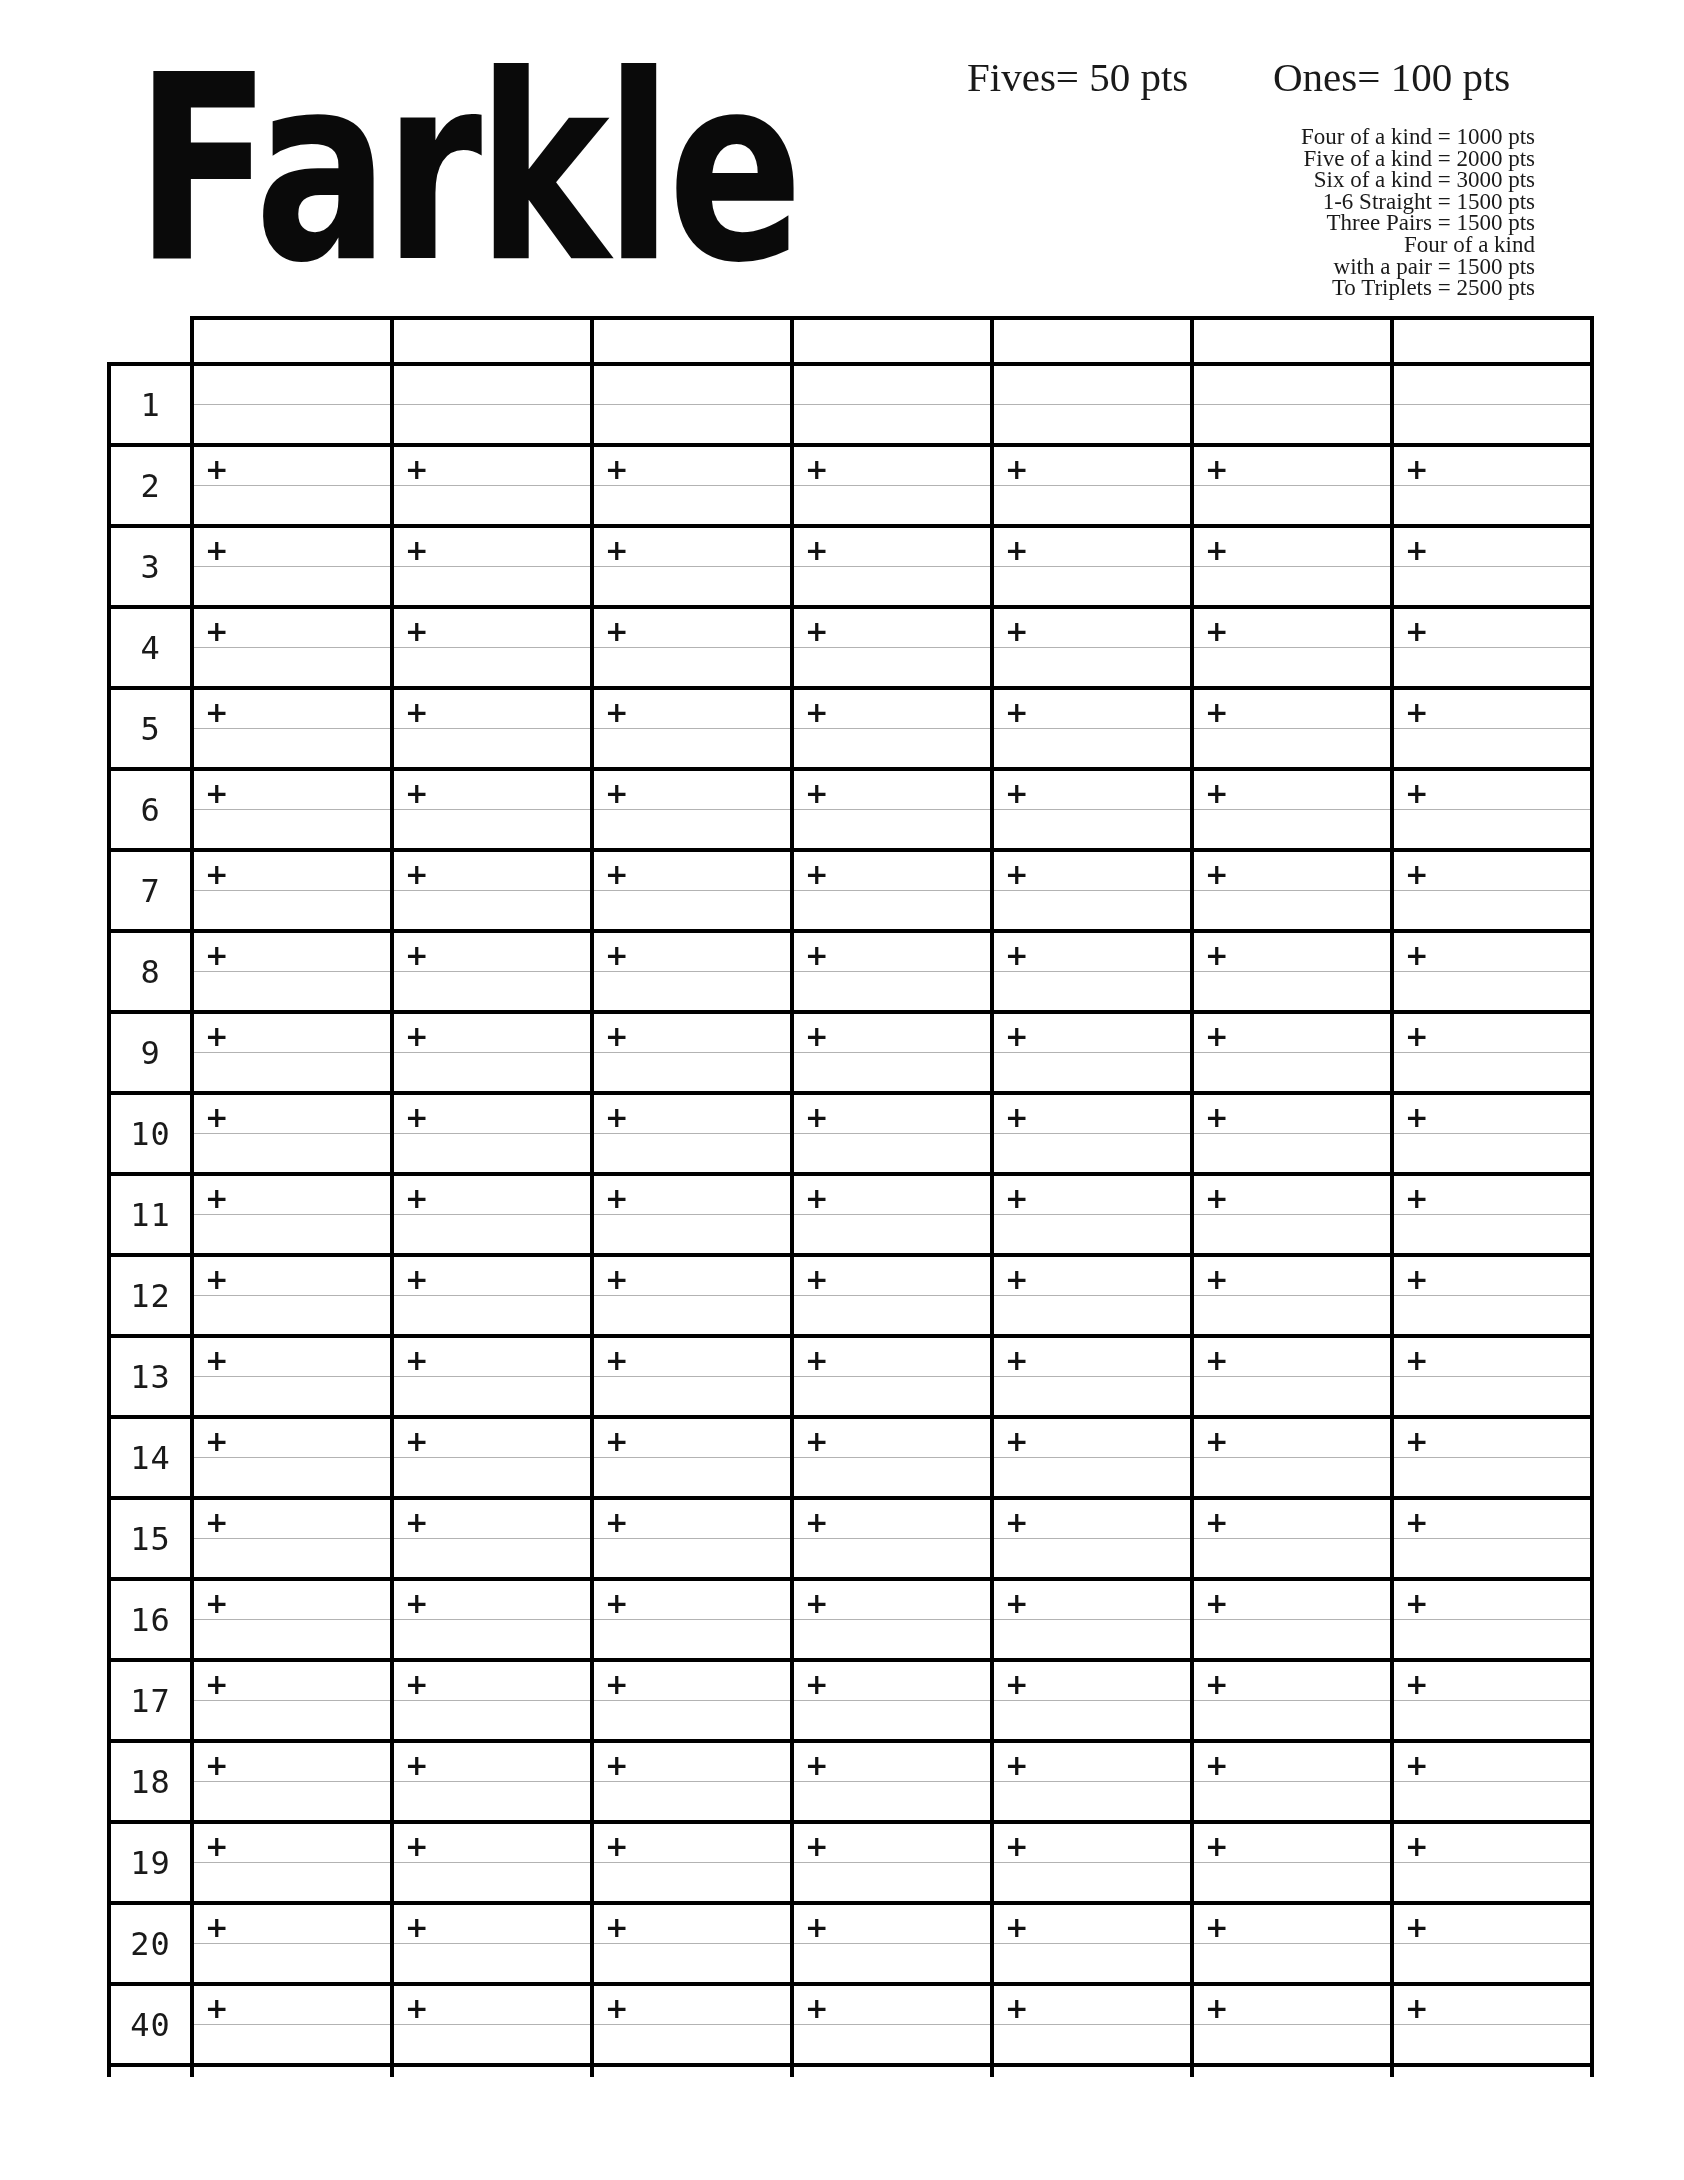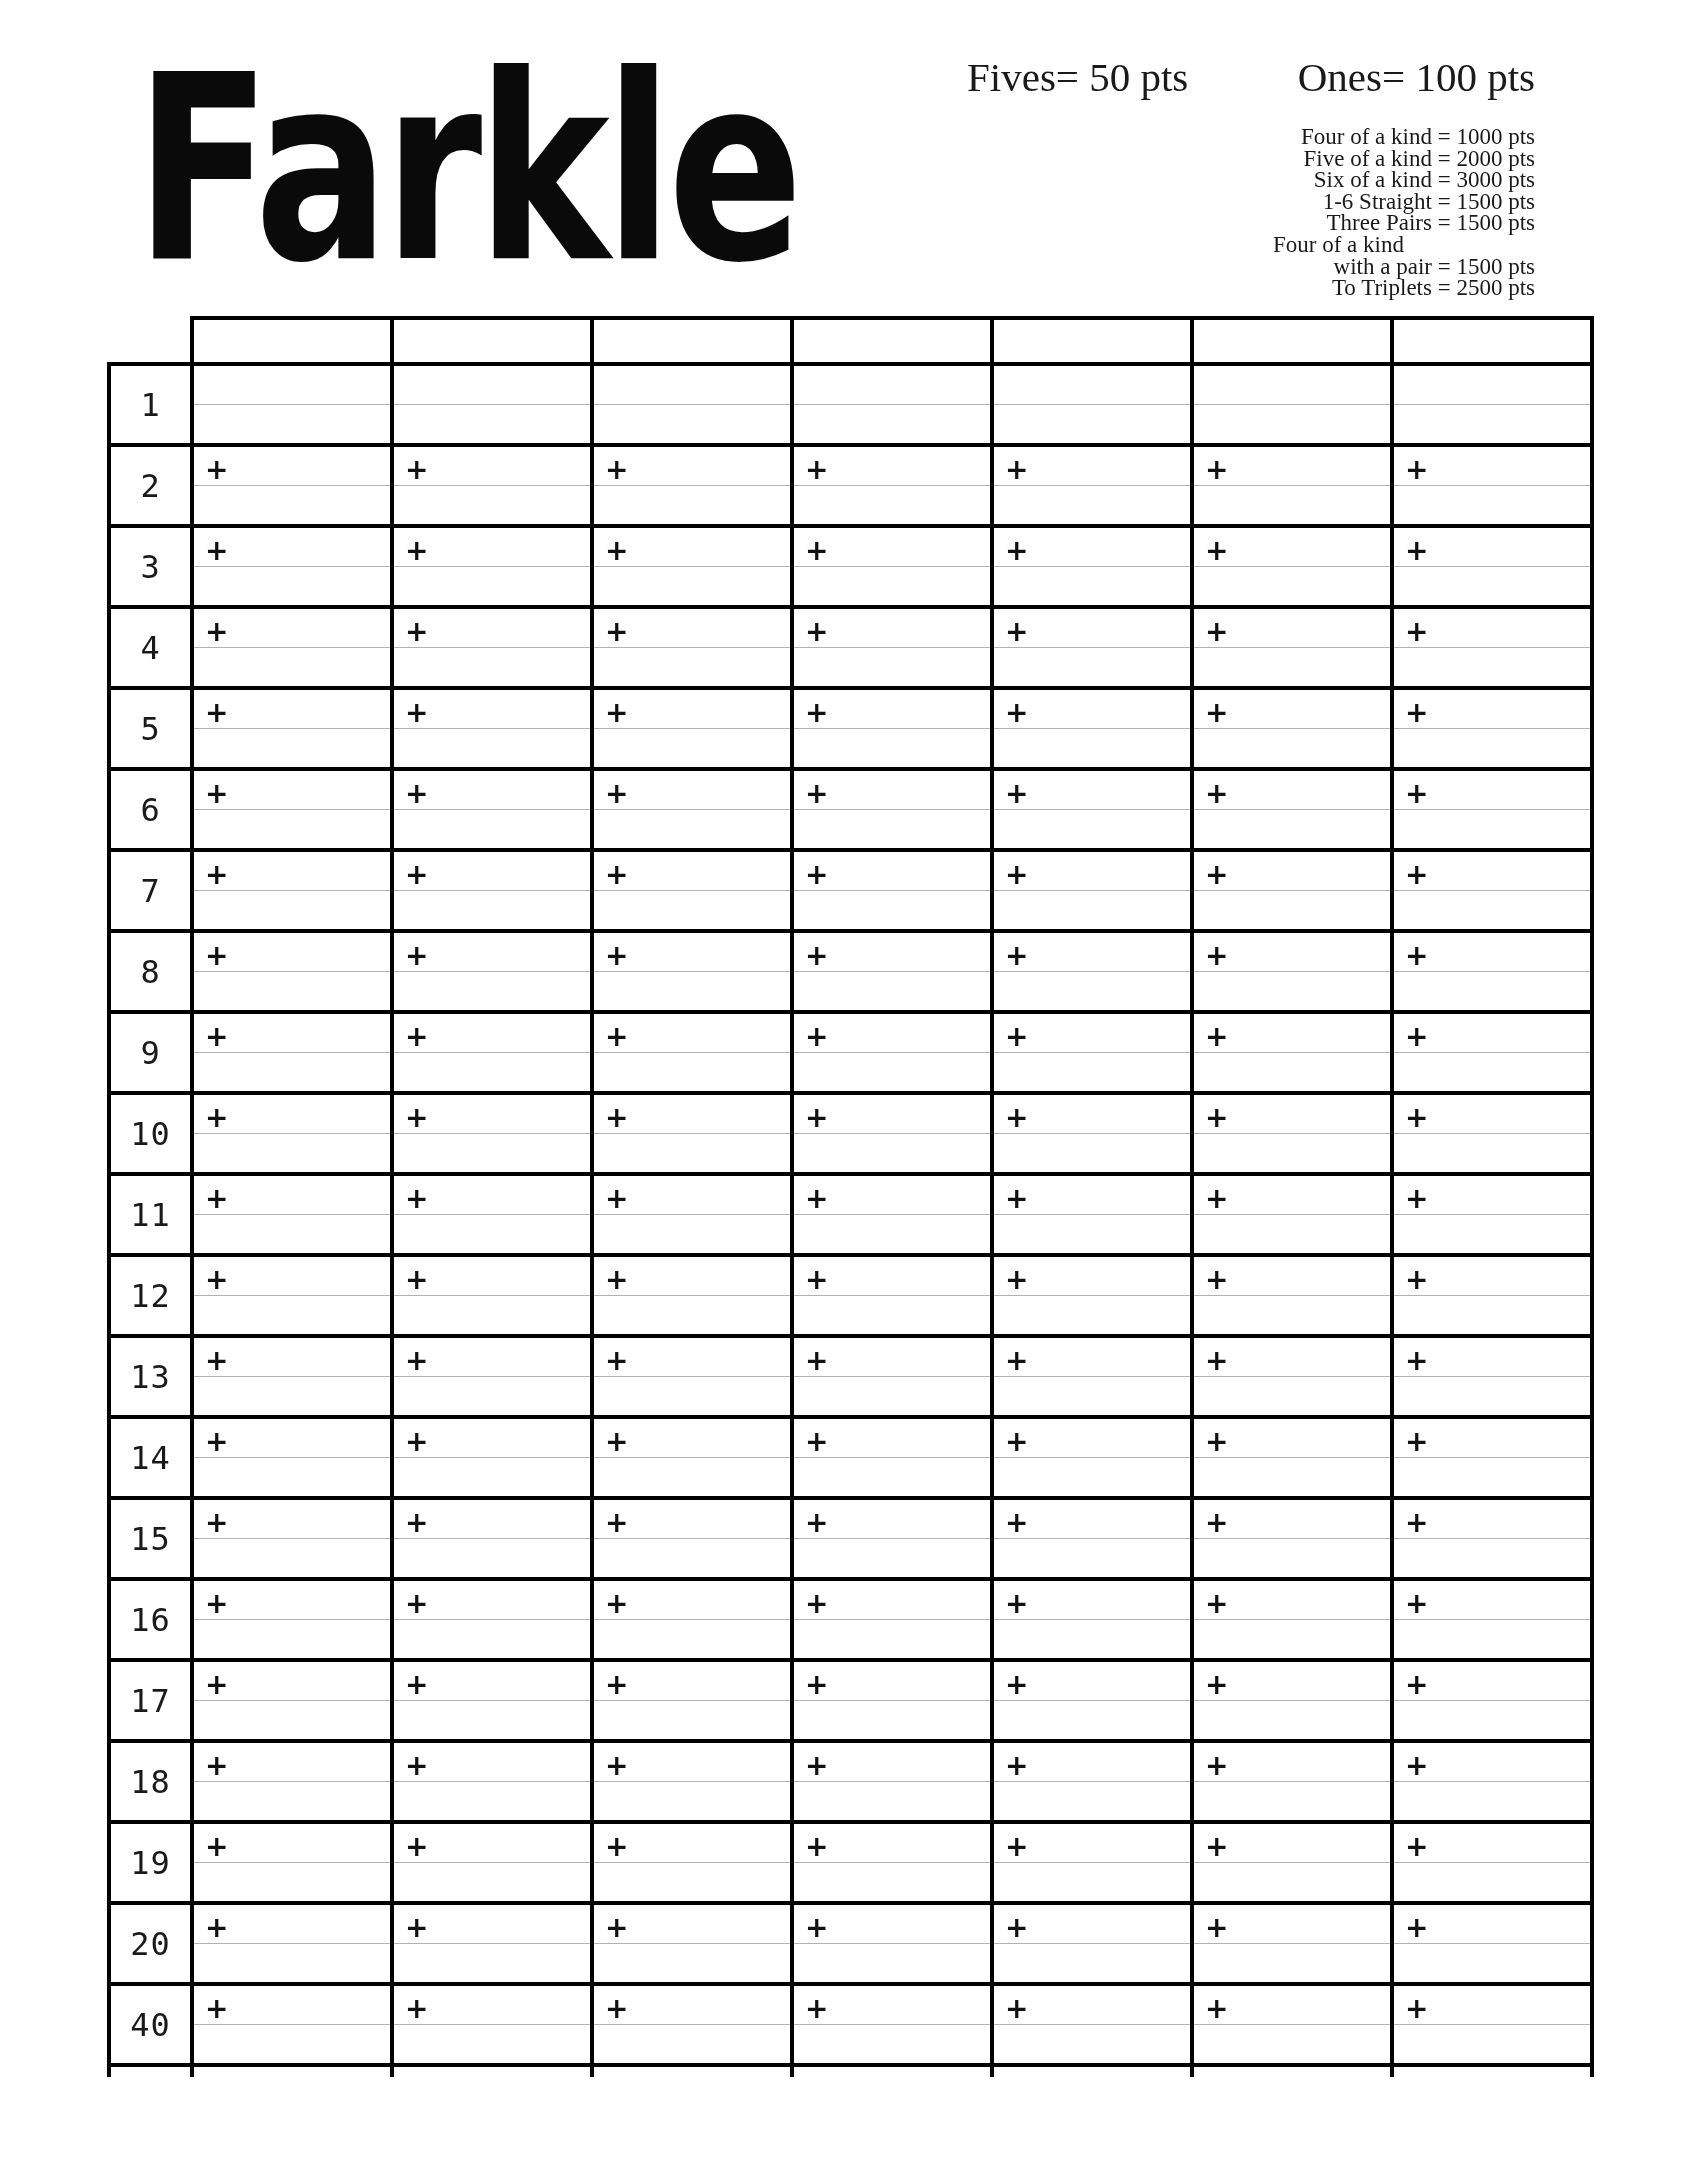--- a/index.html
+++ b/index.html
@@ -25,21 +25,21 @@
     transform-origin:left top;
     color:#0a0a0a;
     white-space:nowrap;
   }
   .score-block{position:absolute;color:#1a1a1a;}
   .score-block.fives{left:967px;top:55px;width:217px;}
   .score-block.ones {left:1273px;top:55px;width:262px;}
   .score-heading{
     font-size:41px;
     line-height:45px;
-    text-align:right;
+    text-align:left;
     white-space:nowrap;
   }
   .score-lines{
     font-size:23px;
     line-height:21.6px;
     text-align:right;
     white-space:nowrap;
   }
   .fives .score-lines{margin-top:15.3px;}
   .ones  .score-lines{margin-top:26px;}
@@ -97,21 +97,21 @@
   </div>
 
   <div class="score-block ones">
     <div class="score-heading">Ones= 100 pts</div>
     <div class="score-lines">
         <div>Four of a kind = 1000 pts</div>
         <div>Five of a kind = 2000 pts</div>
         <div>Six of a kind = 3000 pts</div>
         <div>1-6 Straight = 1500 pts</div>
         <div>Three Pairs = 1500 pts</div>
-        <div style="text-align: left;">Four of a kind</div>
+        <div style="text-align: right;">Four of a kind</div>
         <div>with a pair = 1500 pts</div>
         <div>To Triplets = 2500 pts</div>
       </div>
   </div>
 
   <table class="score-table">
       <colgroup>
         <col class="col-num">
         <col class="col-player">
         <col class="col-player">

